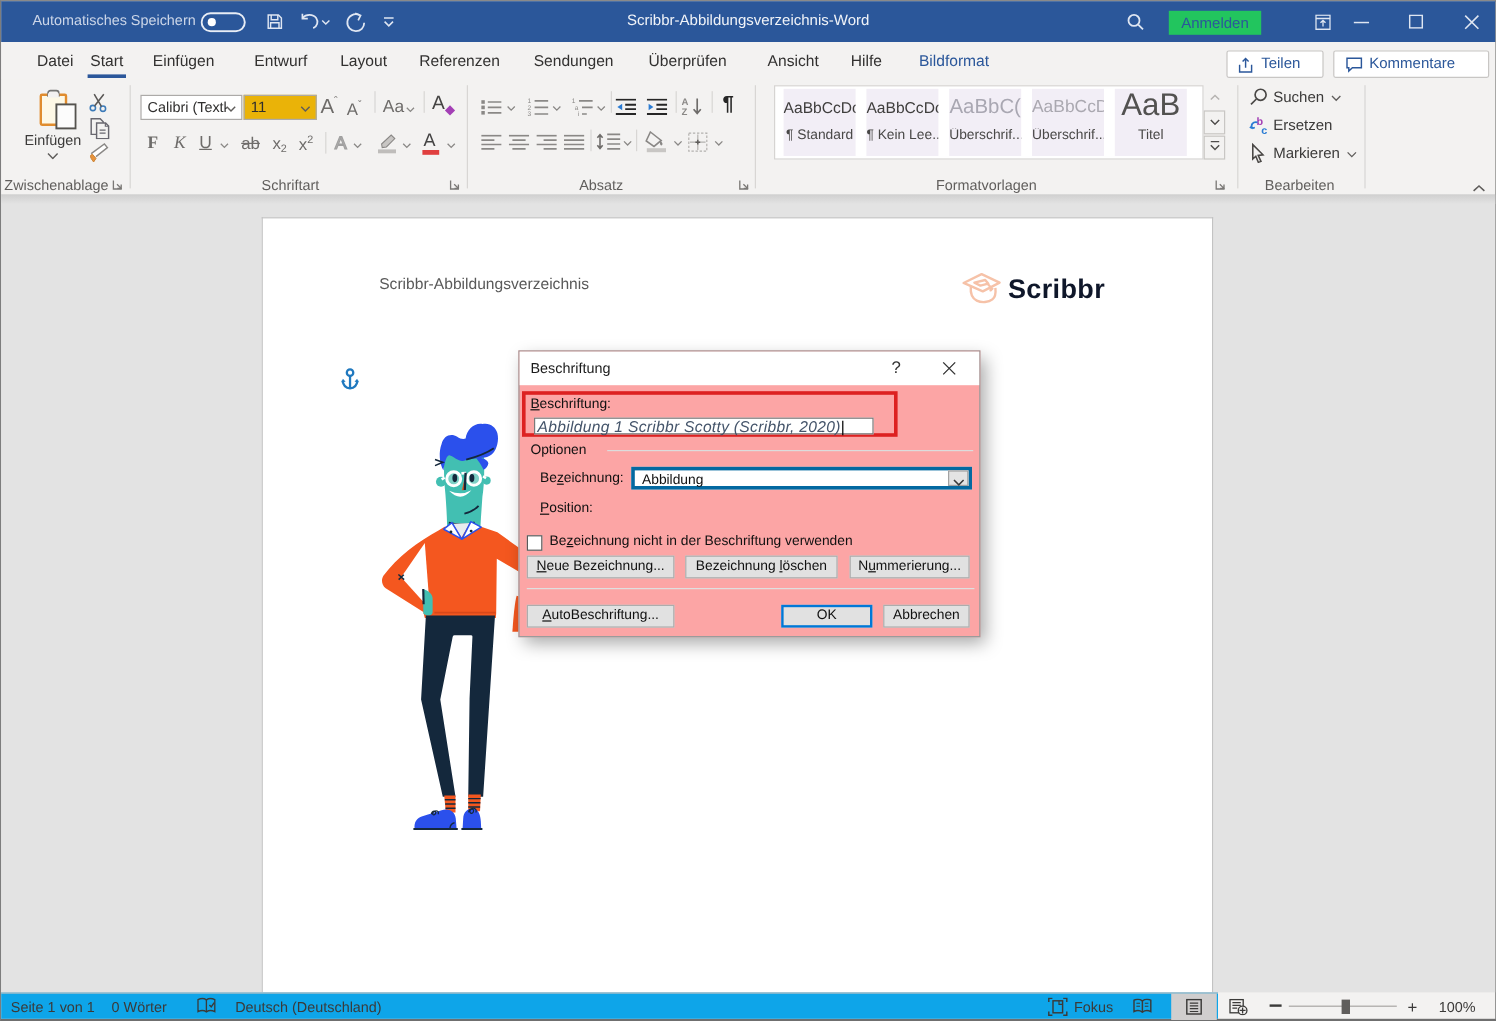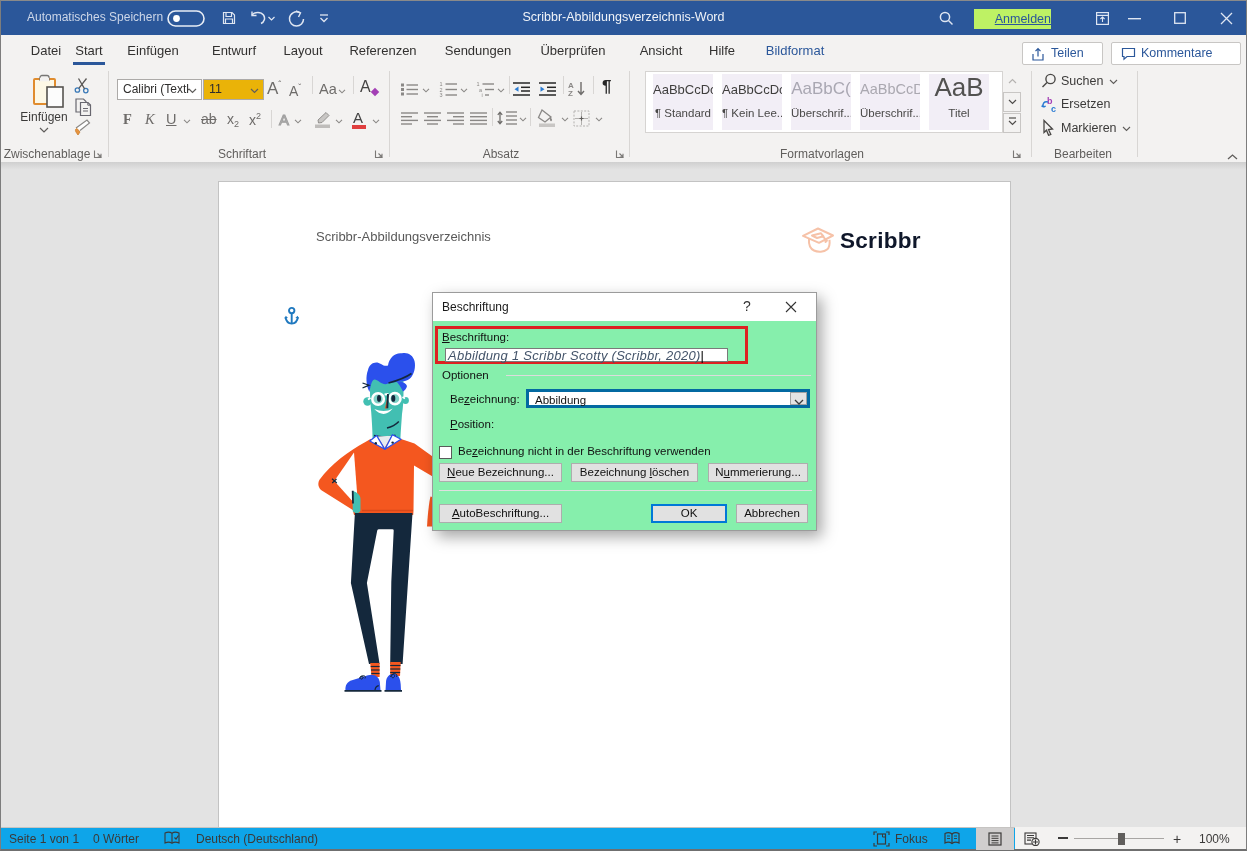--- a/index.html
+++ b/index.html
@@ -52,21 +52,21 @@
       </svg>
   <svg class="abs" style="left:317px;top:13px;" width="12" height="9" viewBox="0 0 12 9" fill="none" stroke="#dfe6f2" stroke-width="1.3">
         <path d="M2 1 H10"></path>
         <path d="M2.5 4 L6 7.5 L9.5 4"></path>
       </svg>
   <div class="abs" style="left:0;right:0;top:9px;text-align:center;font-size:12.5px;color:#f0f3f8;">Scribbr-Abbildungsverzeichnis-Word</div>
   <svg class="abs" style="left:937px;top:9px;" width="17" height="17" viewBox="0 0 17 17" fill="none" stroke="#dfe6f2" stroke-width="1.5">
         <circle cx="7" cy="7" r="4.6"></circle>
         <path d="M10.5 10.5 L14.5 14.5"></path>
       </svg>
-  <div class="abs" style="left:973px;top:8px;width:77px;height:20px;background:#bef264;color:#2b579a;font-size:12.5px;text-align:right;line-height:20px;text-decoration:underline;">Anmelden</div>
+  <div class="abs" style="left:973px;top:8px;width:77px;height:20px;background:#22c55e;color:#2b579a;font-size:12.5px;text-align:center;line-height:20px;">Anmelden</div>
   <svg class="abs" style="left:1095px;top:11px;" width="13" height="13" viewBox="0 0 13 13" fill="none" stroke="#dfe6f2" stroke-width="1.2">
         <rect x="0.6" y="0.6" width="11.8" height="11.8"></rect>
         <path d="M0.6 3.4 H12.4"></path>
         <path d="M6.5 10 V5.2 M4.4 7 L6.5 5 L8.6 7" stroke-width="1.1"></path>
       </svg>
   <svg class="abs" style="left:1127px;top:17px;" width="13" height="2" viewBox="0 0 13 2">
         <rect width="13" height="1.4" fill="#dfe6f2"></rect>
       </svg>
   <svg class="abs" style="left:1173px;top:11px;" width="12" height="12" viewBox="0 0 12 12" fill="none" stroke="#dfe6f2" stroke-width="1.3">
         <rect x="0.7" y="0.7" width="10.6" height="10.6"></rect>
@@ -472,21 +472,21 @@
 
       <path d="M343.5,688.5 C343,683.5 345.2,679.5 350,678.3 L366,673.2 C372,671.4 377,674.2 377.8,680 L378.5,688.5 Z" fill="#2b50ec"></path>
       <path d="M373,688 C373.3,685.5 374.6,684 376.8,683.6" fill="none" stroke="#14283c" stroke-width="1.2"></path>
       <path d="M383.5,688.5 L384,680 C384.3,673.5 389.5,670.3 394,672.2 C397,673.7 398.4,677.5 398.7,682.5 L399,688.5 Z" fill="#2b50ec"></path>
       <path d="M342.5,688.8 H379.5 M382.5,688.8 H400" stroke="#14283c" stroke-width="1.7"></path>
       <path d="M357.5,676.5 c0.5,-3.5 4.5,-3 3.5,-0.5 c-1,2 -3.5,1 -2,-1 c2,-2.5 5.5,-1 4,1.5" fill="none" stroke="#14283c" stroke-width="1"></path>
       <path d="M388.5,675 c0.5,-4 5,-3.5 4,-0.5 c-1,2.5 -4,1 -2.5,-1.5 c2,-3 6,-1 4.5,2" fill="none" stroke="#14283c" stroke-width="1"></path>
     </svg>
   </div>
 </div>
-<div id="dialog" style="position:absolute;left:431px;top:291px;width:385px;height:239px;background:#86efac;border:1px solid #9b9b9b;box-shadow:5px 6px 14px rgba(0,0,0,0.35);font-size:11.5px;color:#111;">
+<div id="dialog" style="position:absolute;left:431px;top:291px;width:385px;height:239px;background:#fca5a5;border:1px solid #9b9b9b;box-shadow:5px 6px 14px rgba(0,0,0,0.35);font-size:11.5px;color:#111;">
   <div class="abs" style="left:0;top:0;right:0;height:28px;background:#fff;"></div>
   <div class="abs" style="left:9px;top:7px;font-size:12px;color:#1a1a1a;">Beschriftung</div>
   <div class="abs" style="left:310px;top:5px;font-size:14px;color:#333;">?</div>
   <svg class="abs" style="left:352px;top:8px;" width="12" height="12" viewBox="0 0 12 12" fill="none" stroke="#333" stroke-width="1.1">
         <path d="M1 1 L11 11 M11 1 L1 11"></path>
       </svg>
   <div class="abs" style="left:2px;top:33px;width:313px;height:38px;border:3px solid #dd2121;"></div>
   <div class="abs" style="left:9px;top:38px;"><u>B</u>eschriftung:</div>
   <div class="abs" style="left:12px;top:55px;width:283px;height:14px;background:#fff;border:1px solid #7a7a7a;">
     <div class="abs" style="left:2px;top:0px;font-style:italic;color:#44546a;font-size:13px;letter-spacing:0.25px;line-height:13px;white-space:nowrap;">Abbildung 1 Scribbr Scotty (Scribbr, 2020)<span style="font-style:normal;color:#000;">|</span></div>

